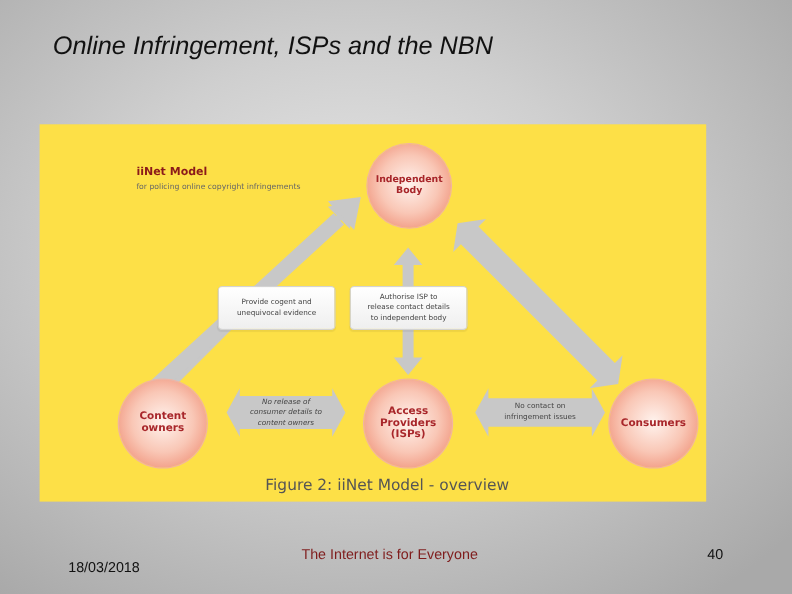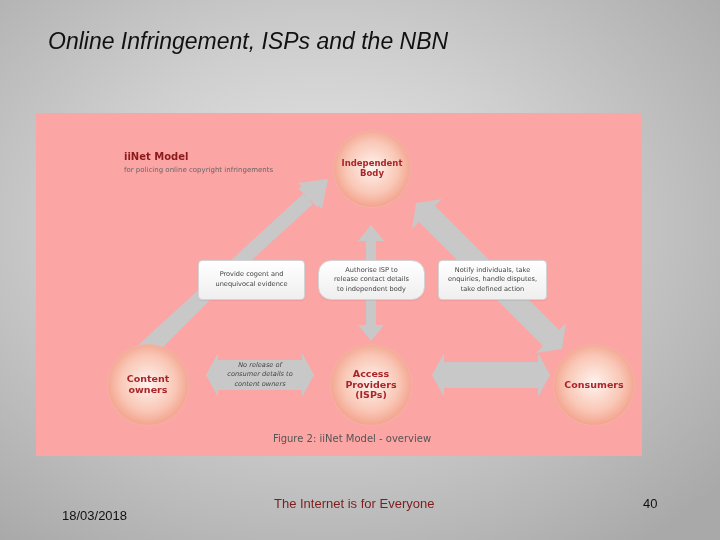--- a/index.html
+++ b/index.html
@@ -8,21 +8,21 @@
       background: radial-gradient(ellipse 520px 400px at 45% 42%, #e8e8e8 0%, #cfcfcf 45%, #a9a9a9 100%);
       font-family: "Liberation Sans", sans-serif;
     }
     .slide-title {
       position: absolute; left: 48px; top: 28px;
       font-size: 23px; font-style: italic; color: #111;
       letter-spacing: 0px;
     }
     .figure {
       position: absolute; left: 36px; top: 113px; width: 606px; height: 343px;
-      background: #fca5a5;
+      background: #fde047;
     }
     .fig-svg { position: absolute; left: 0; top: 0; }
     .model-title {
       position: absolute; left: 88px; top: 38px;
       font-family: "DejaVu Sans", sans-serif; font-weight: bold;
       font-size: 10px; color: #8b1a1a;
     }
     .model-sub {
       position: absolute; left: 88px; top: 53px;
       font-family: "DejaVu Sans", sans-serif; font-size: 7px; color: #666;
@@ -45,21 +45,21 @@
     }
     .box span, .arrow-label span {
       font-family: "DejaVu Sans", sans-serif; font-size: 6.6px; color: #444;
       line-height: 1.45; white-space: pre-line;
     }
     .arrow-label {
       position: absolute; display: flex; align-items: center; justify-content: center; text-align: center;
     }
     .caption {
       position: absolute; left: 0; width: 592px; top: 320px; text-align: center;
-      font-family: "DejaVu Sans", sans-serif; font-size: 10px; color: #555;
+      font-family: "DejaVu Sans", sans-serif; font-size: 14px; color: #555;
       padding-left: 40px; box-sizing: border-box;
     }
     .footer-date { position: absolute; left: 62px; top: 496px; font-size: 13px; color: #111; margin-top: 12px; }
     .footer-center { position: absolute; left: 274px; top: 496px; font-size: 13px; color: #7f1d1d; }
     .footer-page { position: absolute; left: 643px; top: 496px; font-size: 13px; color: #111; text-align: right; }
   </style>
 </head>
 <body>
 
 <div class="slide-title">Online Infringement, ISPs and the NBN</div>
@@ -111,35 +111,34 @@
 (ISPs)</span>
   </div>
   <div class="circle" style="left:518px; top:232px; width:80px; height:80px;">
     <span style="font-size:9.5px;">Consumers</span>
   </div>
 
   <div class="box" style="left:162px; top:147px; width:105px; height:38px;">
     <span>Provide cogent and
 unequivocal evidence</span>
   </div>
-  <div class="box" style="left:282px; top:147px; width:105px; height:38px;border-radius:13px;">
+  <div class="box" style="left:282px; top:147px; width:105px; height:38px;">
     <span>Authorise ISP to
 release contact details
 to independent body</span>
-  </div>
-  <div class="box" style="left:402px; top:147px; width:107px; height:38px;">
-    <span>Notify individuals, take
-enquiries, handle disputes,
-take defined action</span>
   </div>
 
   <div class="arrow-label" style="left:180px; top:247px; width:88px; height:30px;font-style:italic;">
     <span>No release of
 consumer details to
 content owners</span>
+  </div>
+  <div class="arrow-label" style="left:406px; top:249px; width:98px; height:26px;">
+    <span>No contact on
+infringement issues</span>
   </div>
 
   <div class="caption">Figure 2: iiNet Model - overview</div>
 </div>
 
 <div class="footer-date">18/03/2018</div>
 <div class="footer-center">The Internet is for Everyone</div>
 <div class="footer-page">40</div>
 
 </body></html>

